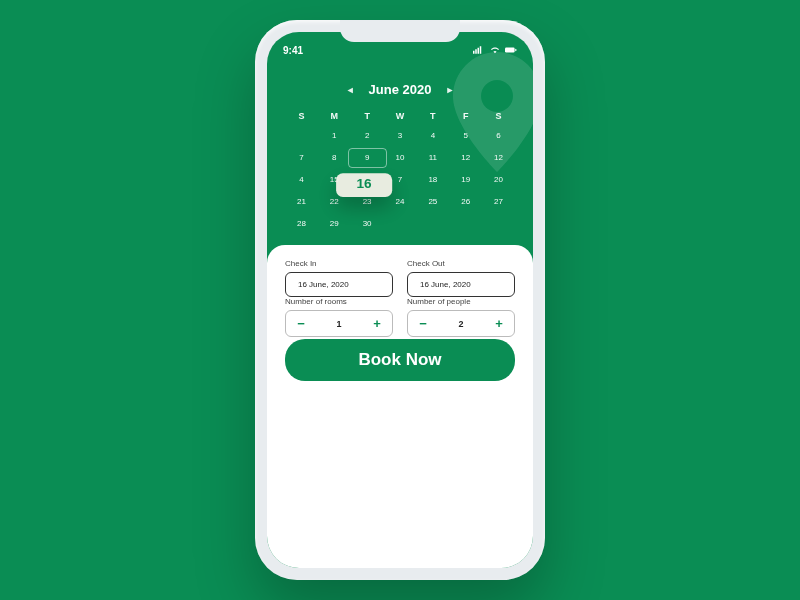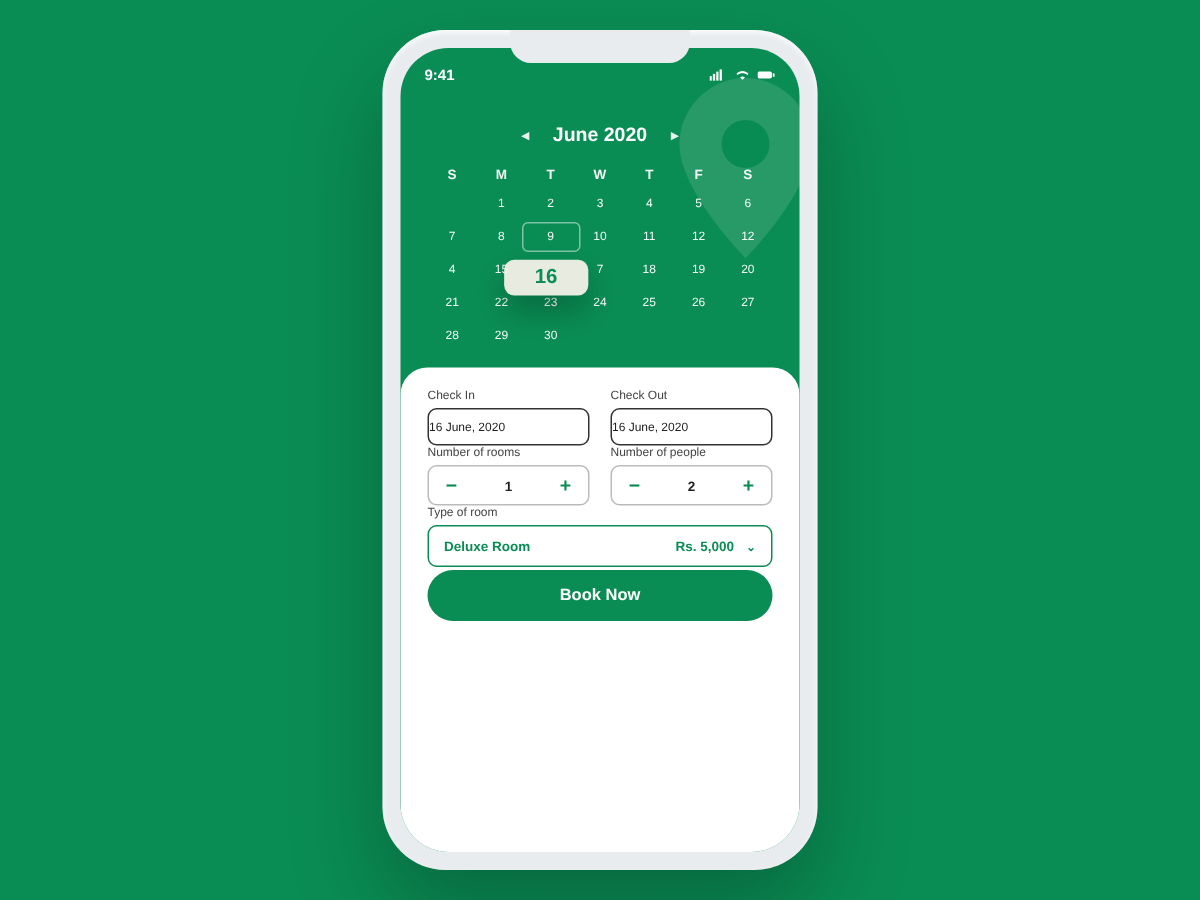--- a/index.html
+++ b/index.html
@@ -71,21 +71,21 @@
   .form-card {
     flex: 1; background: #fff;
     border-radius: 18px 18px 0 0;
     padding: 14px 18px 16px;
     display: flex; flex-direction: column; 
   }
   .row2 { display: grid; grid-template-columns: 1fr 1fr; gap: 14px; }
   .field-label { font-size: 8px; color: #444; margin-bottom: 4px; }
   .date-box {
     border: 1px solid #333; border-radius: 6px;
-    font-size: 8px; padding: 7px 0; font-weight: 500; color: #222;
+    font-size: 8px; padding: 7px 12px; font-weight: 500; color: #222;
   }
   .stepper {
     border: 1px solid #bbb; border-radius: 6px;
     display: flex; align-items: center; justify-content: space-between;
     padding: 5px 8px;
   }
   .stepper button {
     border: none; background: none; color: #0a8d54;
     font-size: 13px; font-weight: 700; cursor: pointer; width: 14px;
   }
@@ -94,21 +94,21 @@
     border: 1.5px solid #0a8d54; border-radius: 6px;
     padding: 8px 10px;
     display: flex; justify-content: space-between; align-items: center;
     font-size: 9px; color: #0a8d54; font-weight: 600; cursor: pointer;
   }
   .room-right { display: flex; align-items: center; gap: 8px; }
   .chev { font-size: 8px; }
   .book-btn {
     background: #0a8d54; color: #fff;
     border: none; border-radius: 20px;
-    padding: 11px; font-size: 11px; font-weight: 700;
+    padding: 11px; font-size: 17px; font-weight: 700;
     cursor: pointer; margin-top: 2px;
   }
 </style>
 </head>
 <body>
 
 <div class="phone">
   <div class="notch"></div>
   <div class="screen">
 
@@ -212,28 +212,18 @@
         <div>
           <div class="field-label">Number of people</div>
           <div class="stepper">
             <button>−</button>
             <span class="stepper-val">2</span>
             <button>+</button>
           </div>
         </div>
       </div>
 
-      <div>
-        <div class="field-label">Type of room</div>
-        <div class="room-select">
-          <span>Deluxe Room</span>
-          <span class="room-right">
-            <span>Rs. 5,000</span>
-            <span class="chev">⌄</span>
-          </span>
-        </div>
-      </div>
 
       <button class="book-btn">Book Now</button>
     </div>
 
   </div>
 </div>
 
 </body></html>

